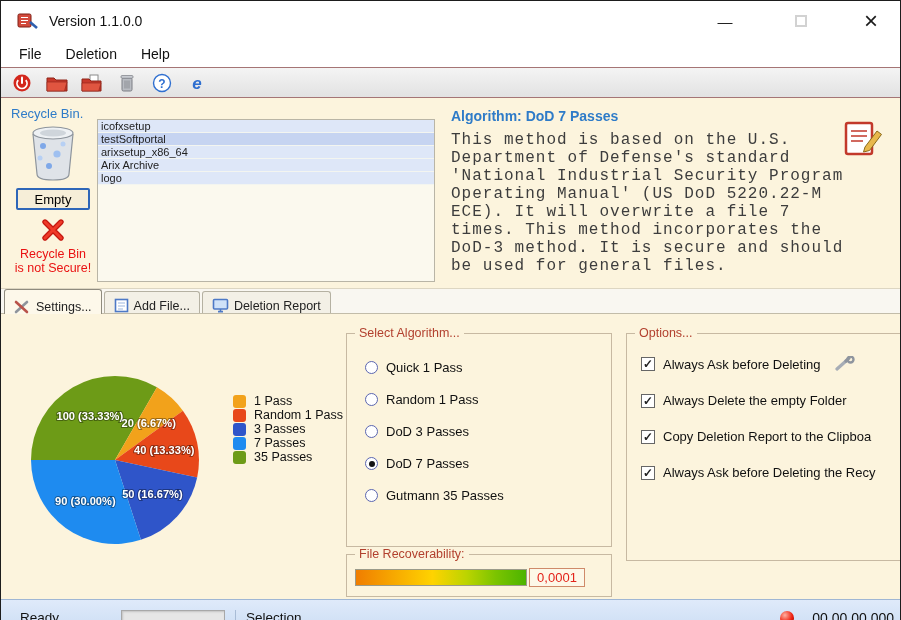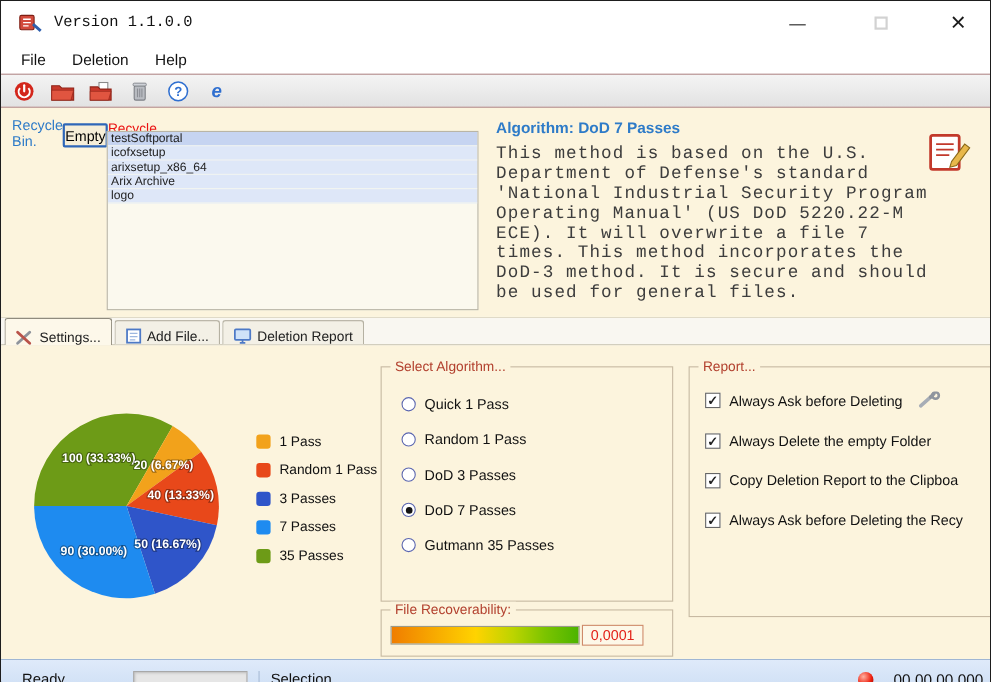--- a/index.html
+++ b/index.html
@@ -3,38 +3,38 @@
 <meta charset="utf-8">
 <style>
   * { box-sizing: border-box; margin: 0; padding: 0; }
   html,body { width: 901px; height: 620px; overflow: hidden; }
   body { font-family: "Liberation Sans", sans-serif; background:#fff; }
   .window { width:901px; height:620px; border:1px solid #1d1d1d; background:#fff; position:relative; }
 
   
   .titlebar { height:40px; background:#fff; display:flex; align-items:center; padding-left:16px; position:relative; }
   .app-icon { width:22px; height:20px; display:inline-flex; }
-  .title { margin-left:10px; font-size:14px; color:#111;font-family:Liberation Mono, monospace; }
+  .title { margin-left:10px; font-size:14px; color:#111; }
   .win-btn { position:absolute; top:0; height:40px; width:34px; display:flex; align-items:center; justify-content:center; cursor:default; }
   .win-btn.min { right:158px; font-size:15px; color:#222; }
   .win-btn.max { right:82px; }
   .maxbox { width:12px; height:12px; border:2px solid #d2d2d2; display:inline-block; }
   .win-btn.close { right:12px; font-size:24px; color:#1a1a1a; }
 
   
   .menubar { height:27px; background:#fff; display:flex; align-items:center; padding-left:6px; border-bottom:1px solid #a57575; }
   .menu-item { padding:4px 12px; font-size:14px; color:#111; }
 
   
   .toolbar { height:30px; background:linear-gradient(#f4f4f4,#e2e2e2); border-bottom:1px solid #a57575; display:flex; align-items:center; padding-left:8px; gap:9px; }
   .tool-btn { width:26px; height:24px; display:flex; align-items:center; justify-content:center; }
 
   
   .toppanel { height:190px; background:#fcf4dd; display:flex; padding:8px 8px 0 10px; position:relative; }
-  .bin-col { width:84px; display:flex; align-items:flex-start; flex:none; }
+  .bin-col { width:84px; display:flex; flex-direction:column; align-items:center; flex:none; }
   .bin-heading { align-self:flex-start; font-size:13px; color:#2e7bc8; margin:0 0 3px 0; }
   .empty-btn { width:74px; height:22px; margin-top:6px; background:#f6eed8; border:2px solid #2e66b8; border-radius:2px; font-size:13px; color:#000; font-family:inherit; }
   .notsecure-x { margin-top:7px; }
   .bin-warning { margin-top:4px; color:#ea1212; font-size:12.5px; line-height:1.15; text-align:center; }
 
   .listbox { width:338px; height:163px; margin:13px 0 0 2px; background:#fbf9ee; border:1px solid #b9b5a6; overflow:hidden; flex:none; }
   .list-row { height:13px; line-height:13px; padding-left:3px; font-size:11px; color:#222; background:#dee7f8; border-bottom:1px solid #f3f5f0; white-space:nowrap; }
   .list-row.selected { background:#c6d4f1; }
 
   .algo-panel { flex:1; padding:2px 0 0 16px; position:relative; }
@@ -44,21 +44,21 @@
 
   
   .tabstrip { height:26px; background:#f9f7f1; border-top:1px solid #ddd6c2; border-bottom:1px solid #c2bca9; display:flex; align-items:flex-end; padding-left:3px; gap:2px; }
   .tab { height:22px; display:flex; align-items:flex-end; gap:5px; padding:0 9px; background:#f3f0e6; border:1px solid #b5b1a2; border-bottom:none; border-radius:3px 3px 0 0; font-size:12.5px; color:#222; white-space:nowrap; }
   .tab.active { height:25px; background:#fdf8ea; border-color:#8f8b7e; margin-bottom:-1px; }
 
   
   .mainpanel { height:285px; background:#fcf4dd; position:relative; overflow:hidden; }
   .pie-svg { position:absolute; left:28px; top:60px; }
   .pie-label { font:bold 11px "Liberation Sans", sans-serif; fill:#fff; paint-order:stroke; stroke:rgba(0,0,0,0.35); stroke-width:2px; }
-  .legend { position:absolute; left:232px; top:80px; display:flex; flex-direction:column; gap:12px; }
+  .legend { position:absolute; left:232px; top:80px; display:flex; flex-direction:column; }
   .legend-row { display:flex; align-items:center; gap:8px; font-size:12.5px; color:#111; }
   .legend-swatch { width:13px; height:13px; border-radius:3px; flex:none; }
 
   .groupbox { position:absolute; border:1px solid #c7b9a2; }
   .group-title { position:absolute; top:-8px; left:8px; background:#fcf4dd; padding:0 4px; font-size:12.5px; color:#b2402e; white-space:nowrap; }
 
   .algo-group { left:345px; top:19px; width:266px; height:214px; }
   .radio-list { padding:26px 0 0 18px; display:flex; flex-direction:column; gap:17px; }
   .radio-row { display:flex; align-items:center; gap:8px; font-size:13px; color:#111; }
   .radio { width:13px; height:13px; border-radius:50%; border:1px solid #5b66b0; background:#fff; display:inline-flex; align-items:center; justify-content:center; flex:none; }
@@ -169,22 +169,22 @@
         <path d="M5 5 L21 21 M21 5 L5 21" stroke="#c4170f" stroke-width="5.4" stroke-linecap="round"></path>
         <path d="M5 5 L21 21 M21 5 L5 21" stroke="#ef3a28" stroke-width="3" stroke-linecap="round"></path>
       </svg>
       <div class="bin-warning">
         <span style="display:block">Recycle Bin</span>
         <span style="display:block">is not Secure!</span>
       </div>
     </div>
 
     <div class="listbox">
+        <div class="list-row">icofxsetup</div>
         <div class="list-row selected">testSoftportal</div>
-        <div class="list-row">icofxsetup</div>
         <div class="list-row">arixsetup_x86_64</div>
         <div class="list-row">Arix Archive</div>
         <div class="list-row">logo</div>
       </div>
 
     <div class="algo-panel">
       <div class="algo-title">Algorithm: DoD 7 Passes</div>
       <div class="algo-desc">This method is based on the U.S. Department of Defense's standard 'National Industrial Security Program Operating Manual' (US DoD 5220.22-M ECE). It will overwrite a file 7 times. This method incorporates the DoD-3 method. It is secure and should be used for general files.</div>
       <svg class="notepad-icon" width="42" height="38" viewBox="0 0 42 38">
         <rect x="4" y="3" width="26" height="31" rx="2" fill="#fff" stroke="#c2392b" stroke-width="2.5"></rect>
@@ -282,21 +282,21 @@
 
     <div class="groupbox recov-group">
       <span class="group-title">File Recoverability:</span>
       <div class="recov-row">
         <div class="recov-bar"></div>
         <div class="recov-value">0,0001</div>
       </div>
     </div>
 
     <div class="groupbox options-group">
-      <span class="group-title">Report...</span>
+      <span class="group-title">Options...</span>
       <div class="check-list">
           <div class="check-row">
             <span class="checkbox">✓</span>
             <span>Always Ask before Deleting</span>
             <span class="wrench">
               <svg width="20" height="16" viewBox="0 0 20 16">
                 <path d="M2 13 L11 5" stroke="#a7adb6" stroke-width="3.2" stroke-linecap="round"></path>
                 <path d="M11 5 l3 -3" stroke="#8f959e" stroke-width="3.2" stroke-linecap="round"></path>
                 <circle cx="15.5" cy="3.5" r="3" fill="none" stroke="#8f959e" stroke-width="2.4"></circle>
               </svg>

